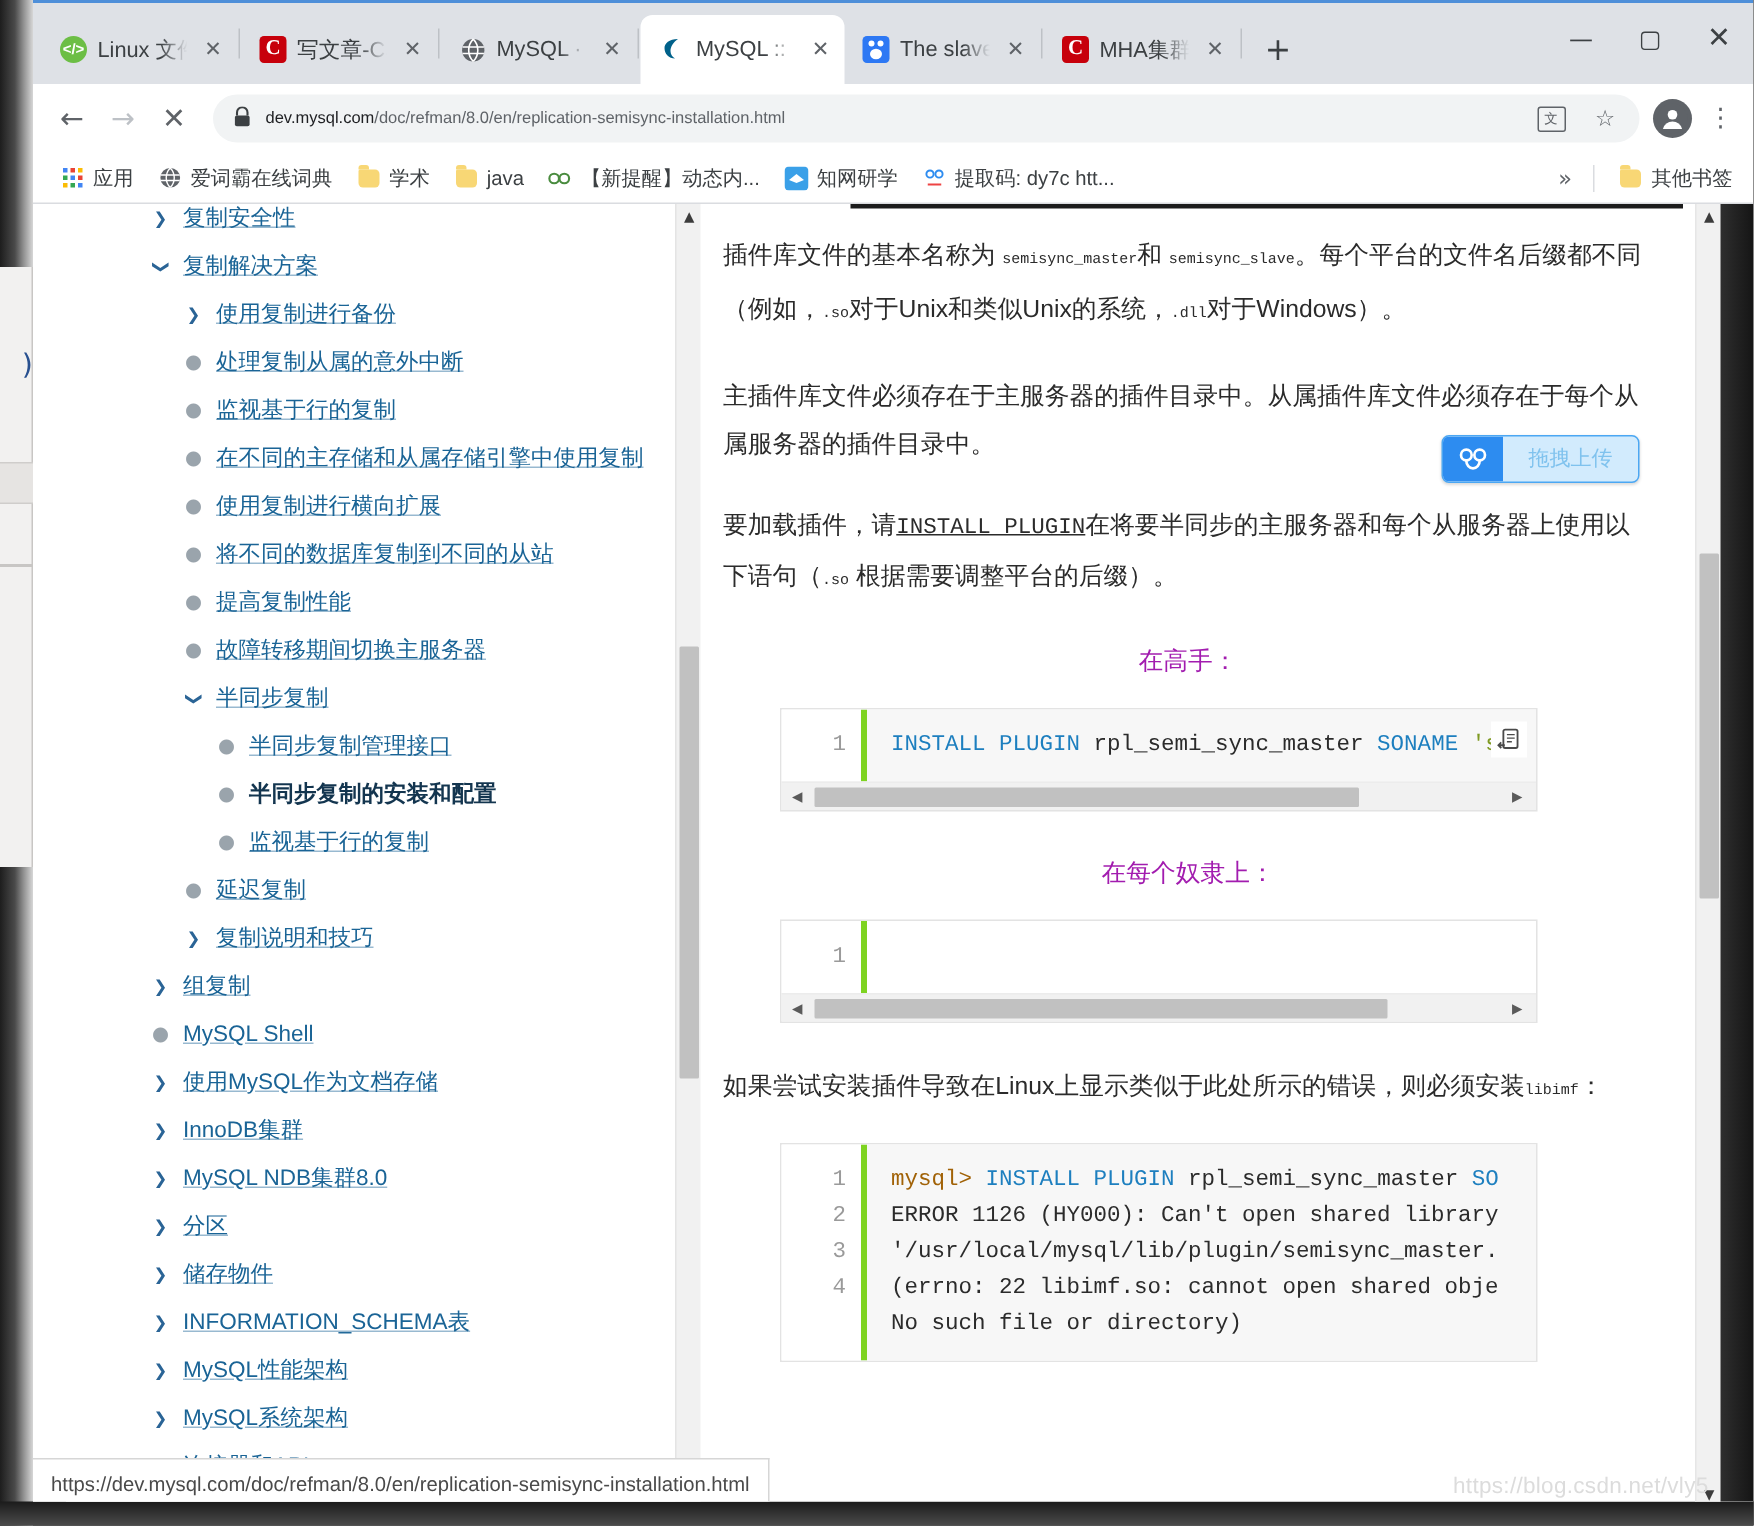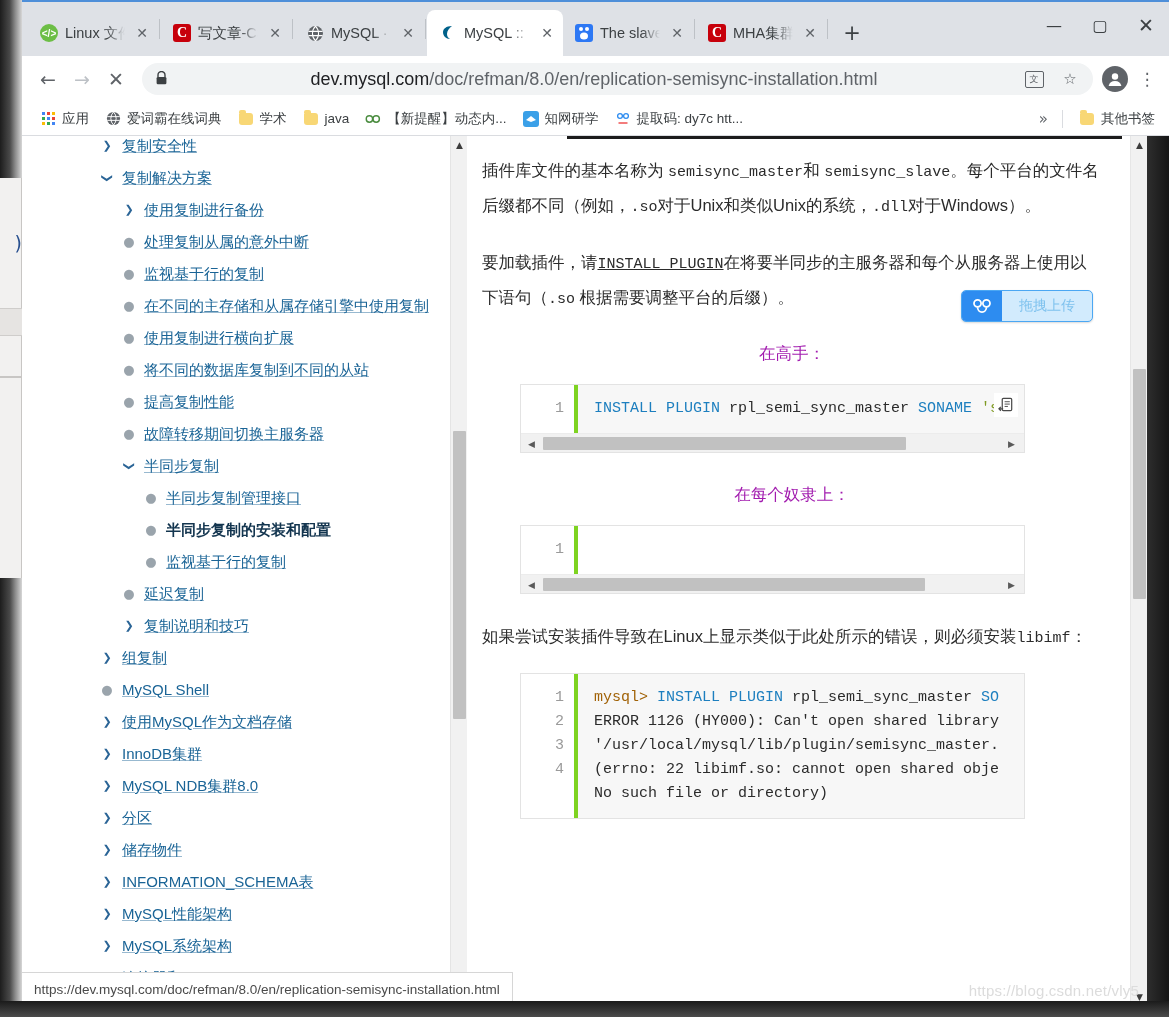--- a/index.html
+++ b/index.html
@@ -102,22 +102,22 @@
     font-size: 19px; color: #5f6368; font-family:"DejaVu Sans",sans-serif;
   }
   .navbtn.fwd { color: #bdc1c6; }
   .omnibox {
     flex: 1 1 auto; height: 32px; margin-left: 8px; margin-right: 4px;
     background: #f1f3f4; border-radius: 16px;
     display: flex; align-items: center; padding: 0 10px 0 14px; gap: 10px;
   }
   .lock { font-size: 12px; color: #5f6368; font-family:"DejaVu Sans",sans-serif; }
   .url {
-    flex: 1 1 auto; font-size: 18px; color: #202124;
-    white-space: nowrap; overflow: hidden; text-align: center;
+    flex: 1 1 auto; font-size: 11px; color: #202124;
+    white-space: nowrap; overflow: hidden;
   }
   .url .host { color: #202124; }
   .url .path { color: #5f6368; }
   .omni-icon {
     width: 26px; height: 26px; display:flex; align-items:center; justify-content:center;
     font-size: 15px; color: #5f6368; font-family:"DejaVu Sans",sans-serif;
   }
   .translate-icon {
     width: 19px; height: 17px; border: 1.5px solid #5f6368; border-radius: 2px;
     font-size: 9px; color:#5f6368; display:flex; align-items:center; justify-content:center;
@@ -196,21 +196,21 @@
   
   .content { position: absolute; left: 460px; top: 0; width: 620px; height: 869px; }
   .topbar-rule {
     position: absolute; left: 85px; top: 0px; width: 555px; height: 3px; background:#1c1c1c;
   }
   .para {
     font-size: 16.5px; line-height: 32px; color: #2b2b2b; margin: 0 0 22px 0;
     font-family: "Liberation Sans", sans-serif;
   }
   .para code, .mono {
-    font-family: "Liberation Mono", monospace; font-size: 15px; color: #2b2b2b;
+    font-family: "Liberation Mono", monospace; font-size: 10px; color: #2b2b2b;
   }
   .para a.kw {
     color: #2b2b2b; text-decoration: underline;
     font-family: "Liberation Mono", monospace; font-size: 15px;
   }
   .lead { font-size: 16.5px; line-height: 30px; color: #a21caf; margin-bottom: 16px; text-align: center; }
 
   
   .codeblock {
     position: relative; border: 1px solid #e3e3e3; background: #fbfbfb;
@@ -619,20 +619,21 @@
         <div class="sb-up">▲</div>
         <div class="sb-thumb"></div>
       </div>
 
       <div class="content">
         <div class="topbar-rule"></div>
 
         <div style="padding-top:18px;">
           <p class="para"><span>插件库文件的基本名称为 </span><code class="mono">semisync_master</code><span>和 </span><code class="mono">semisync_slave</code><span>。每个平台的文件名后缀都不同（例如，</span><code class="mono">.so</code><span>对于Unix和类似Unix的系统，</span><code class="mono">.dll</code><span>对于Windows）。</span></p>
 
+          <p class="para">主插件库文件必须存在于主服务器的插件目录中。从属插件库文件必须存在于每个从属服务器的插件目录中。</p>
 
           <p class="para"><span>要加载插件，请</span><a class="kw" href="#">INSTALL PLUGIN</a><span>在将要半同步的主服务器和每个从服务器上使用以下语句（</span><code class="mono">.so</code><span> 根据需要调整平台的后缀）。</span></p>
 
           <p class="lead">在高手：</p>
 
           <div class="codeblock">
             <div class="code-inner">
               <div class="gutter">1</div>
               <div class="greenbar"></div>
               <div class="codetext"><span class="tok-kw">INSTALL PLUGIN</span> rpl_semi_sync_master <span class="tok-kw">SONAME</span> <span class="tok-str">'s</span></div>

